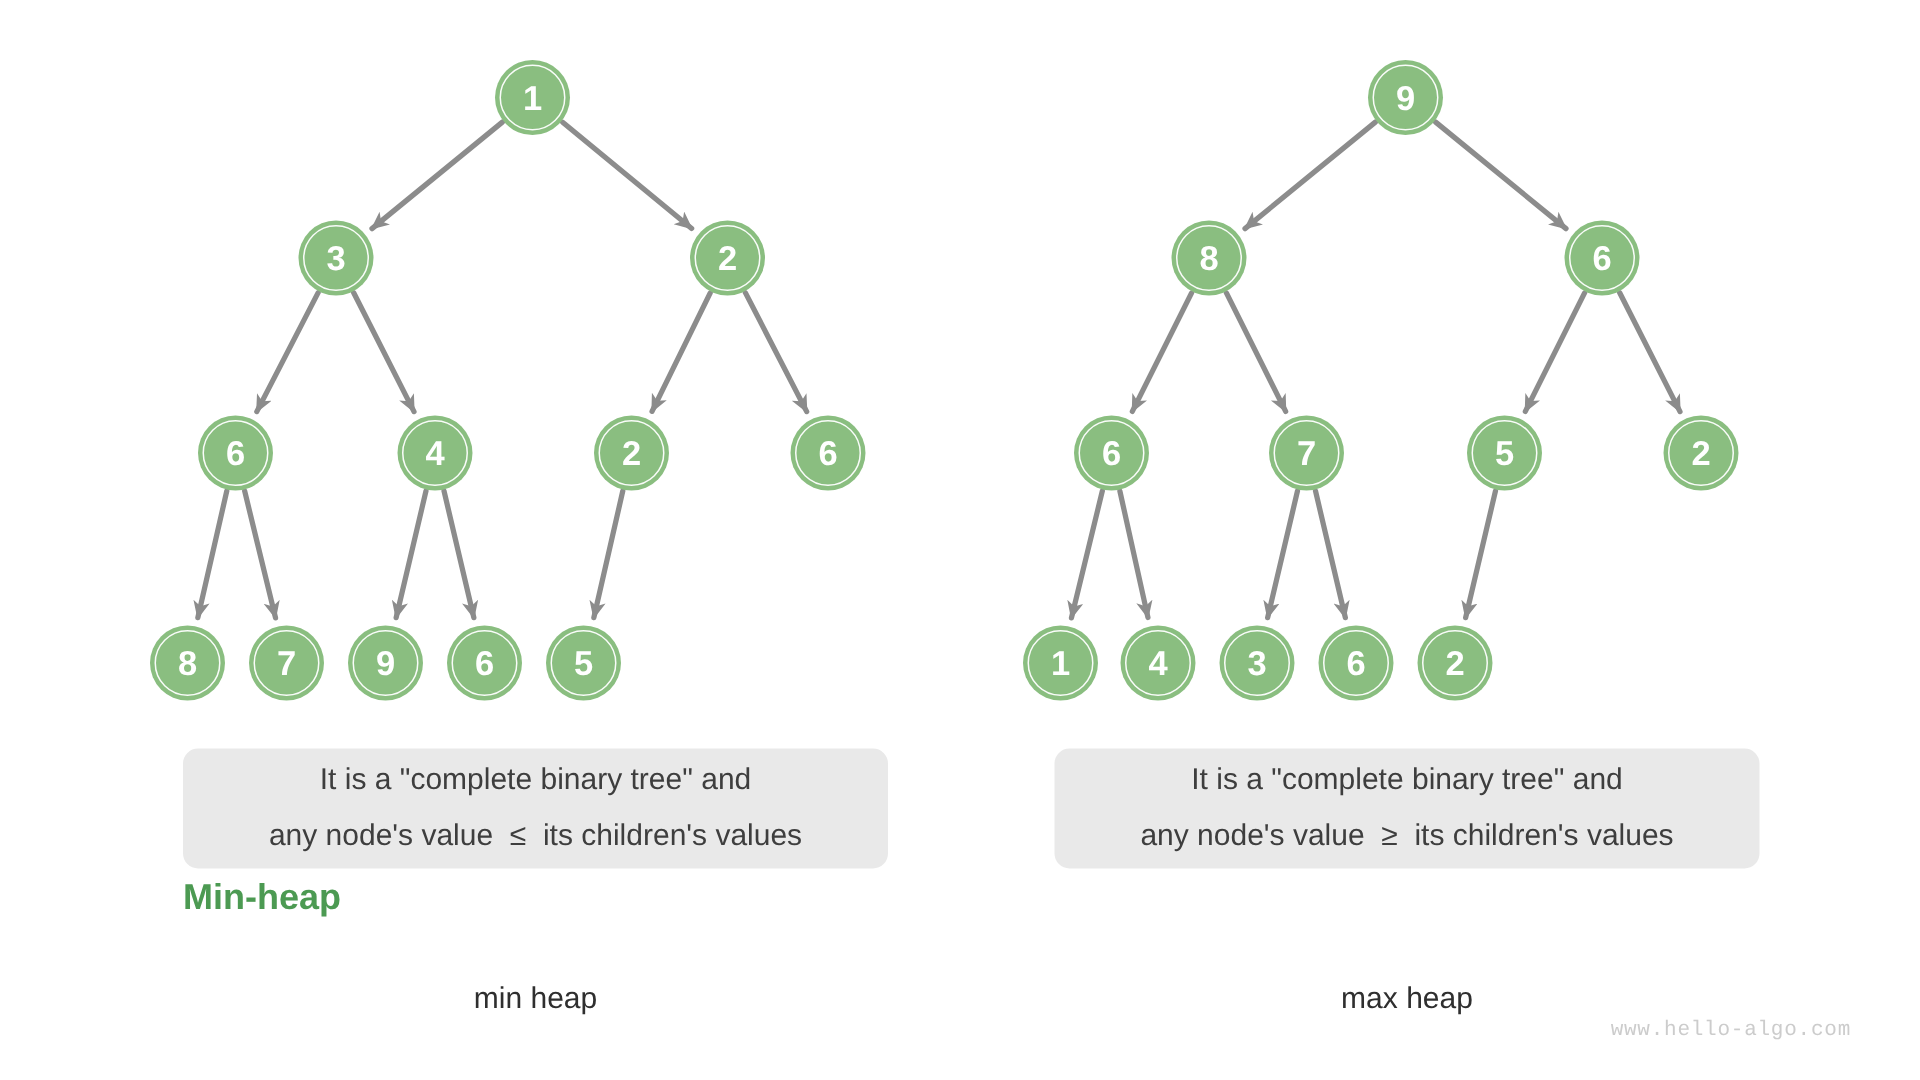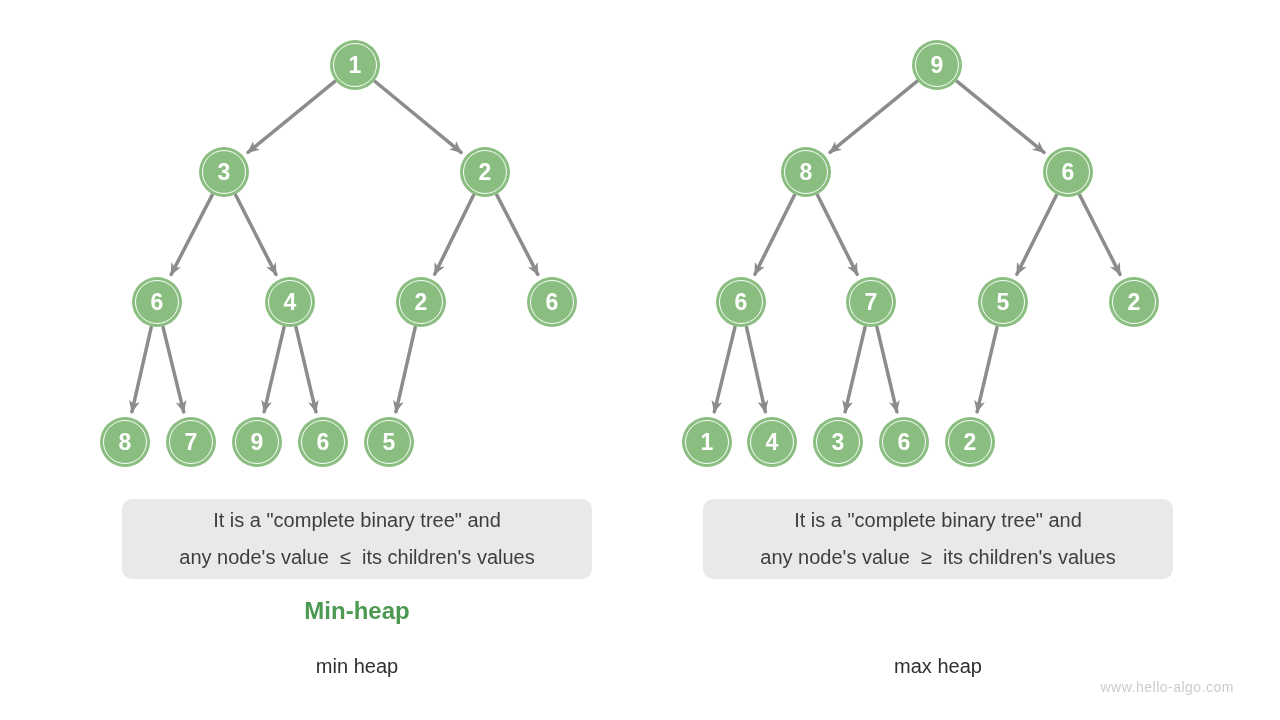--- a/index.html
+++ b/index.html
@@ -34,34 +34,34 @@
     background:var(--caption-bg);border-radius:10px;
     display:flex;align-items:center;justify-content:center;
   }
   .caption-box .caption-text{
     display:block;width:100%;text-align:center;white-space:pre-wrap;
     color:var(--caption-text);font-size:20px;line-height:37px;
   }
   .caption-box.left{left:122px;}
   .caption-box.right{left:703px;}
   .heading{
-    position:absolute;top:596px;width:470px;text-align:center;
+    position:absolute;top:584px;width:470px;
     font-size:24px;font-weight:bold;color:var(--heading-green);line-height:30px;
   }
   .heading.left{left:122px;}
   .heading.right{left:703px;}
   .subheading{
     position:absolute;top:652px;width:470px;text-align:center;
     font-size:20px;color:var(--sub-text);line-height:28px;
   }
   .subheading.left{left:122px;}
   .subheading.right{left:703px;}
   .watermark{
     position:absolute;top:679px;right:46px;
-    font-family:Liberation Sans, sans-serif;
+    font-family:Liberation Mono, monospace;
     font-size:14px;color:var(--watermark);letter-spacing:0.5px;
   }
 </style>
 </head>
 <body>
 
 <div class="canvas">
 
   <svg id="edges-svg" width="1280" height="720" viewBox="0 0 1280 720">
     <defs>

